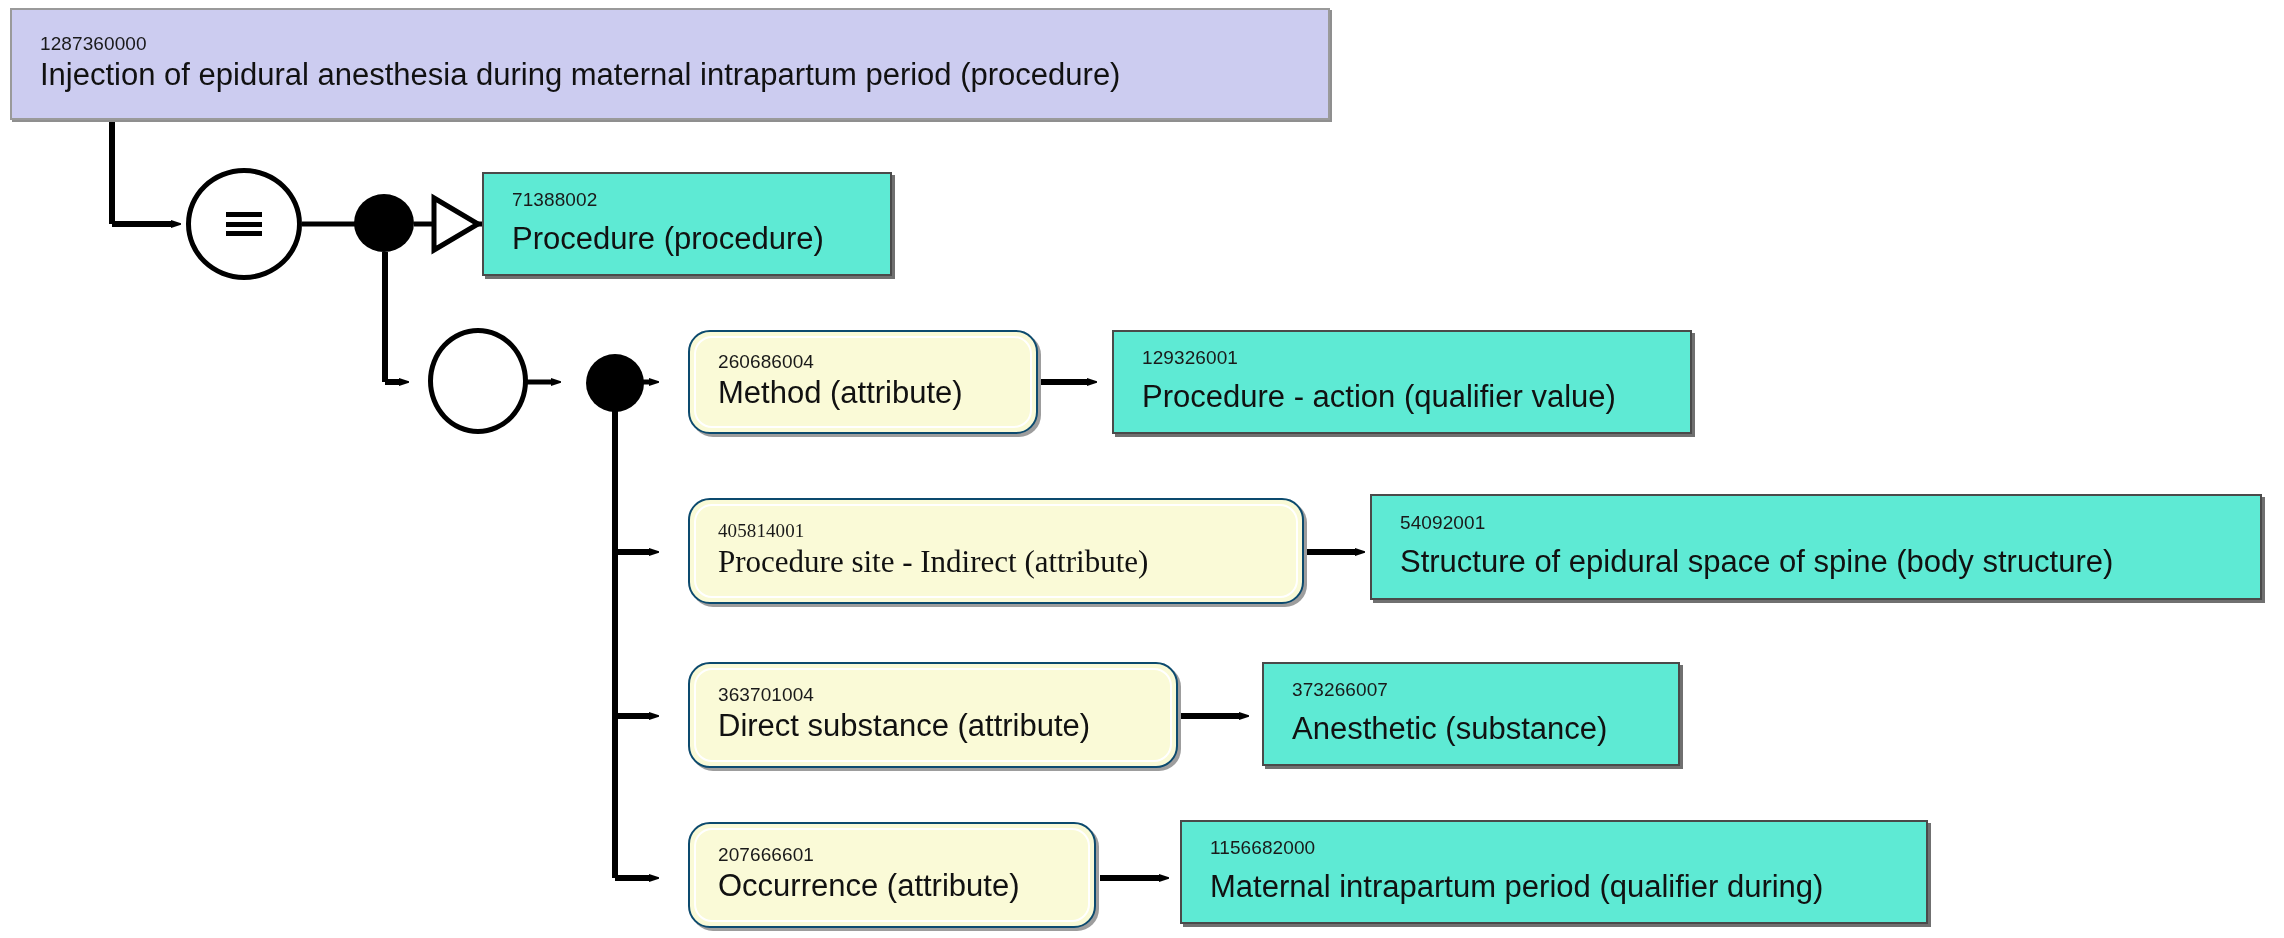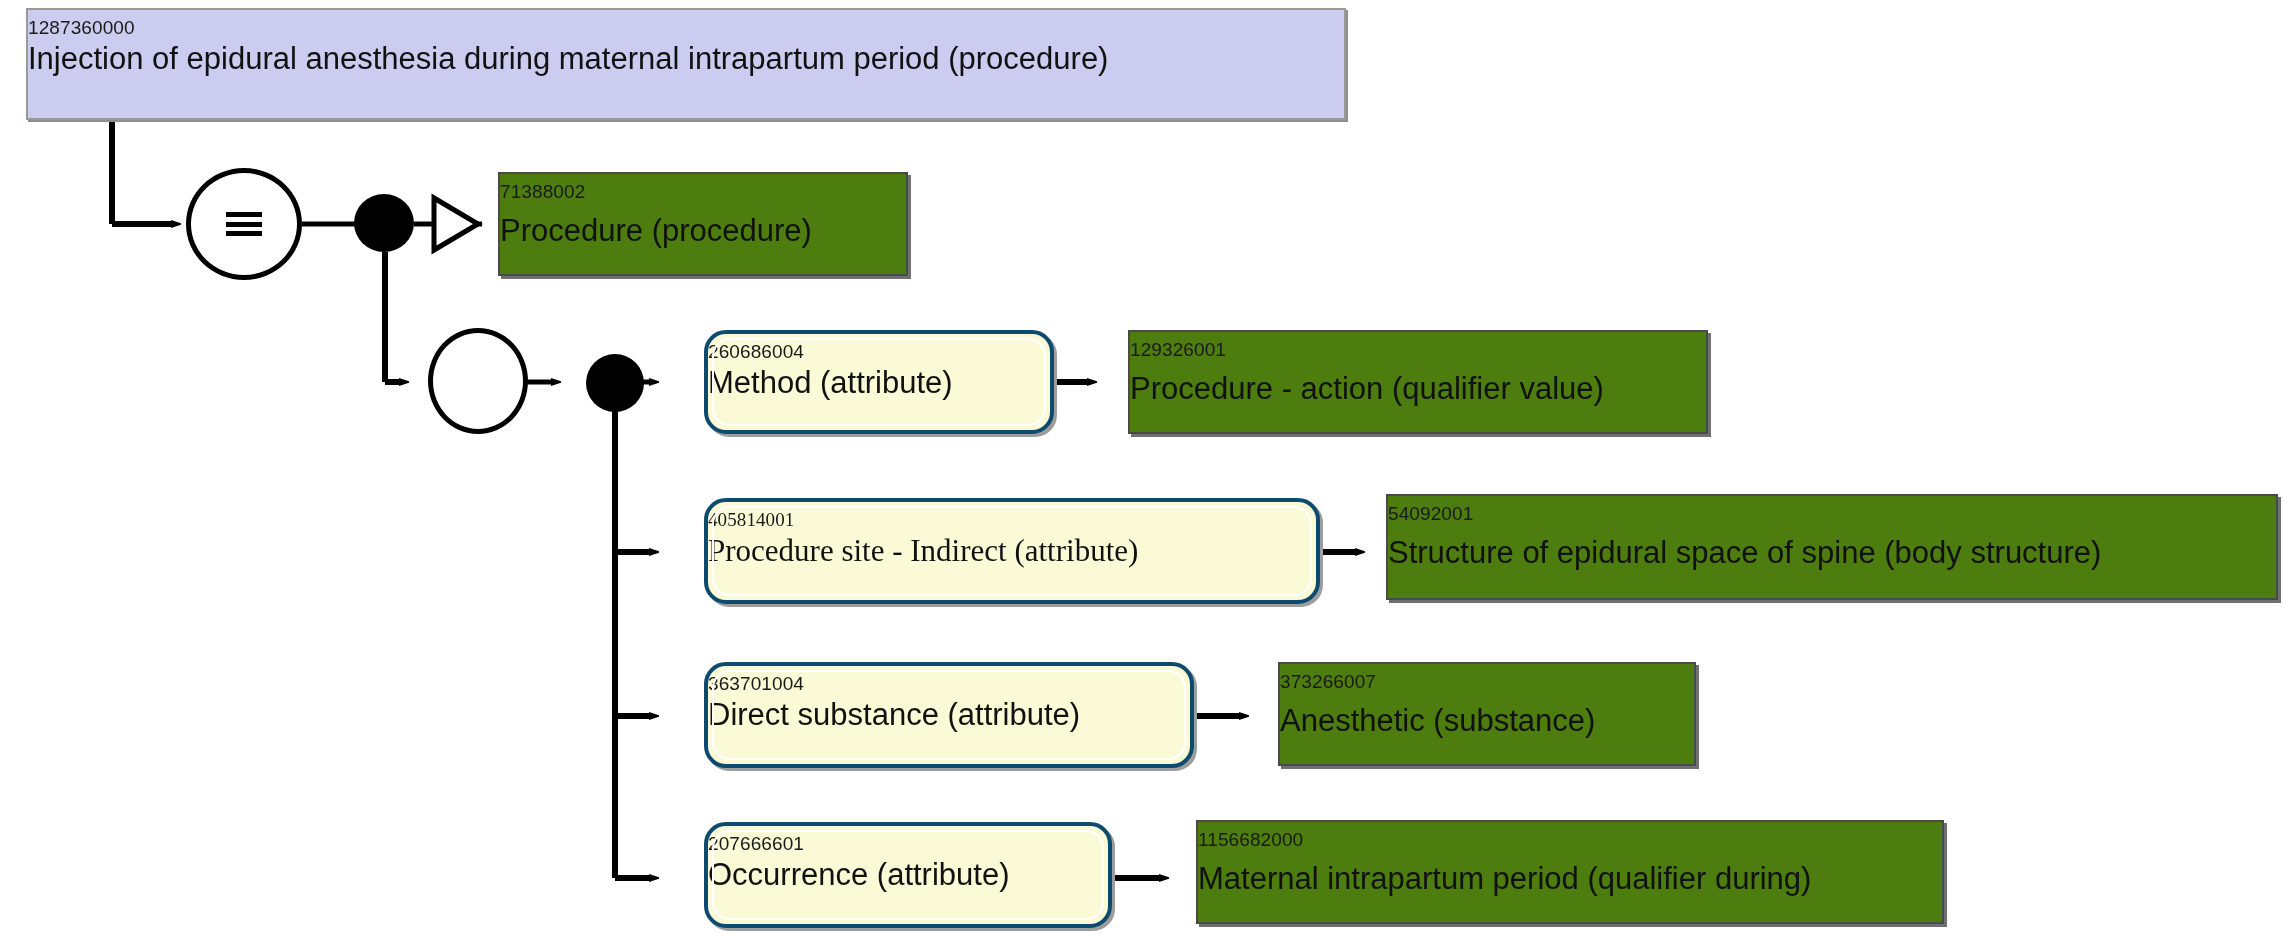--- a/index.html
+++ b/index.html
@@ -25,23 +25,22 @@
     height: 938px;
     pointer-events: none;
   }
 
   
   .node {
     position: absolute;
     box-sizing: border-box;
     display: flex;
     flex-direction: column;
-    justify-content: flex-start;
-    padding: 6px 16px 8px 0;
-    margin-left: 16px;
+    justify-content: center;
+    padding: 6px 16px 8px 28px;
   }
   .node .sctid {
     font-size: 19px;
     color: #1a1a1a;
     line-height: 1.25;
     letter-spacing: .1px;
     white-space: nowrap;
   }
   .node .term {
     font-size: 31px;
@@ -51,29 +50,29 @@
   }
 
   
   .focus-node {
     background: #ccccf0;
     border: 2px solid #9a9a9a;
     box-shadow: 2px 2px 0 0 #8f8f8f;
   }
   
   .concept-node {
-    background: #4d7c0f;
+    background: #5eead4;
     border: 2px solid #4a4a4a;
     box-shadow: 3px 3px 0 0 #707070;
     gap: 8px;
   }
   
   .attribute-node {
     background: #fafad7;
-    border: 4px solid #0c4a6e;
+    border: 2px solid #0c4a6e;
     border-radius: 22px;
     box-shadow: 3px 3px 0 0 #9d9d9d;
   }
   .attribute-node::before {
     content: "";
     position: absolute;
     left: 4px; top: 4px; right: 4px; bottom: 4px;
     border: 2px solid #ffffff;
     border-radius: 18px;
     pointer-events: none;

